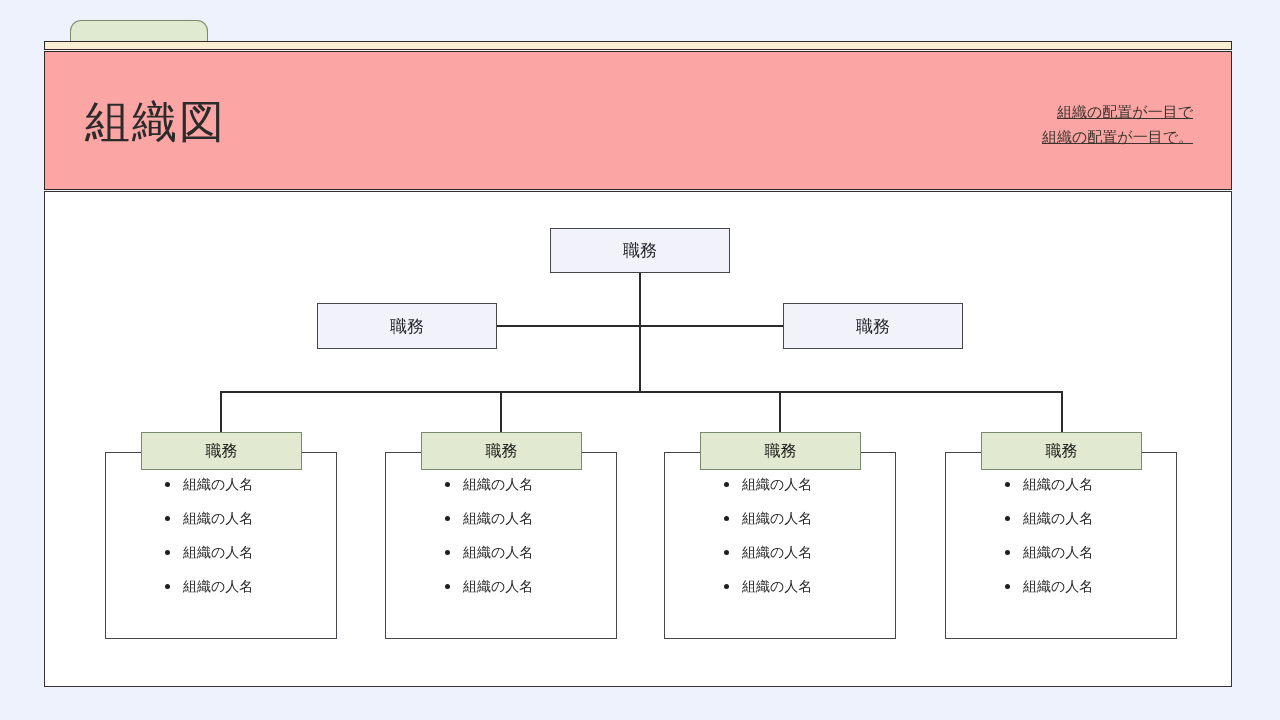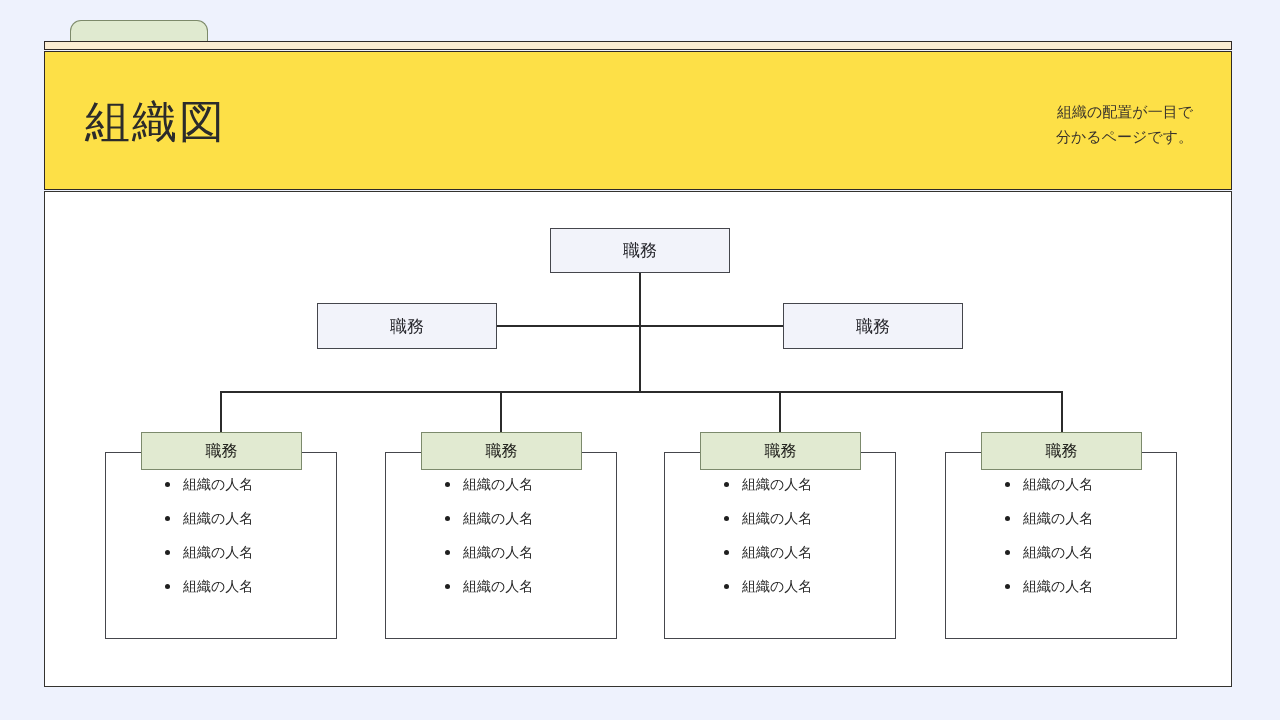--- a/index.html
+++ b/index.html
@@ -46,21 +46,21 @@
     box-sizing: border-box;
   }
 
   
   .header-band {
     position: absolute;
     left: 44px;
     top: 51px;
     width: 1188px;
     height: 139px;
-    background: #fde047;
+    background: #fca5a5;
     border: 1.5px solid #2f2a27;
     box-sizing: border-box;
   }
   .header-title {
     position: absolute;
     left: 40px;
     top: 44px;
     font-size: 45px;
     line-height: 52px;
     color: #2b2b2b;
@@ -69,20 +69,21 @@
   }
   .header-subtitle {
     position: absolute;
     right: 38px;
     top: 47px;
     width: 330px;
     text-align: right;
     font-size: 15px;
     line-height: 25px;
     color: #3a342c;
+    text-decoration: underline;
   }
   .header-subtitle .sub-line { display: block; }
 
   
   .body-panel {
     position: absolute;
     left: 44px;
     top: 191px;
     width: 1188px;
     height: 496px;
@@ -198,21 +199,21 @@
 <div id="slide">
 
   <div class="folder-tab"></div>
 
   <div class="top-strip"></div>
 
   <div class="header-band">
     <div class="header-title">組織図</div>
     <div class="header-subtitle">
       <span class="sub-line">組織の配置が一目で</span>
-      <span class="sub-line">分かるページです。</span>
+      <span class="sub-line">組織の配置が一目で。</span>
     </div>
   </div>
 
   <div class="body-panel"></div>
 
   <div class="chart-area">
 
     <div class="line v" style="left:639px; top:273px; height:118px;"></div>
 
     <div class="line h" style="left:497px; top:325px; width:286px;"></div>

